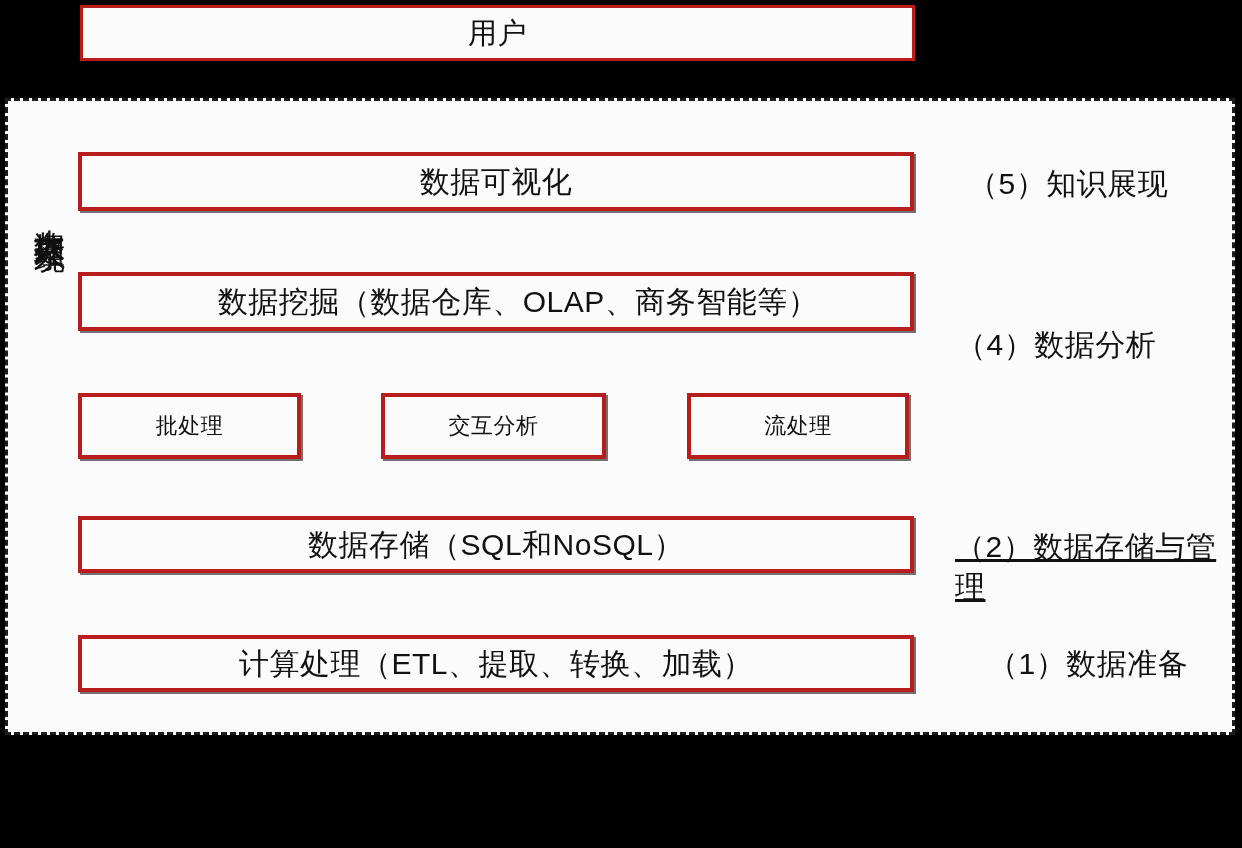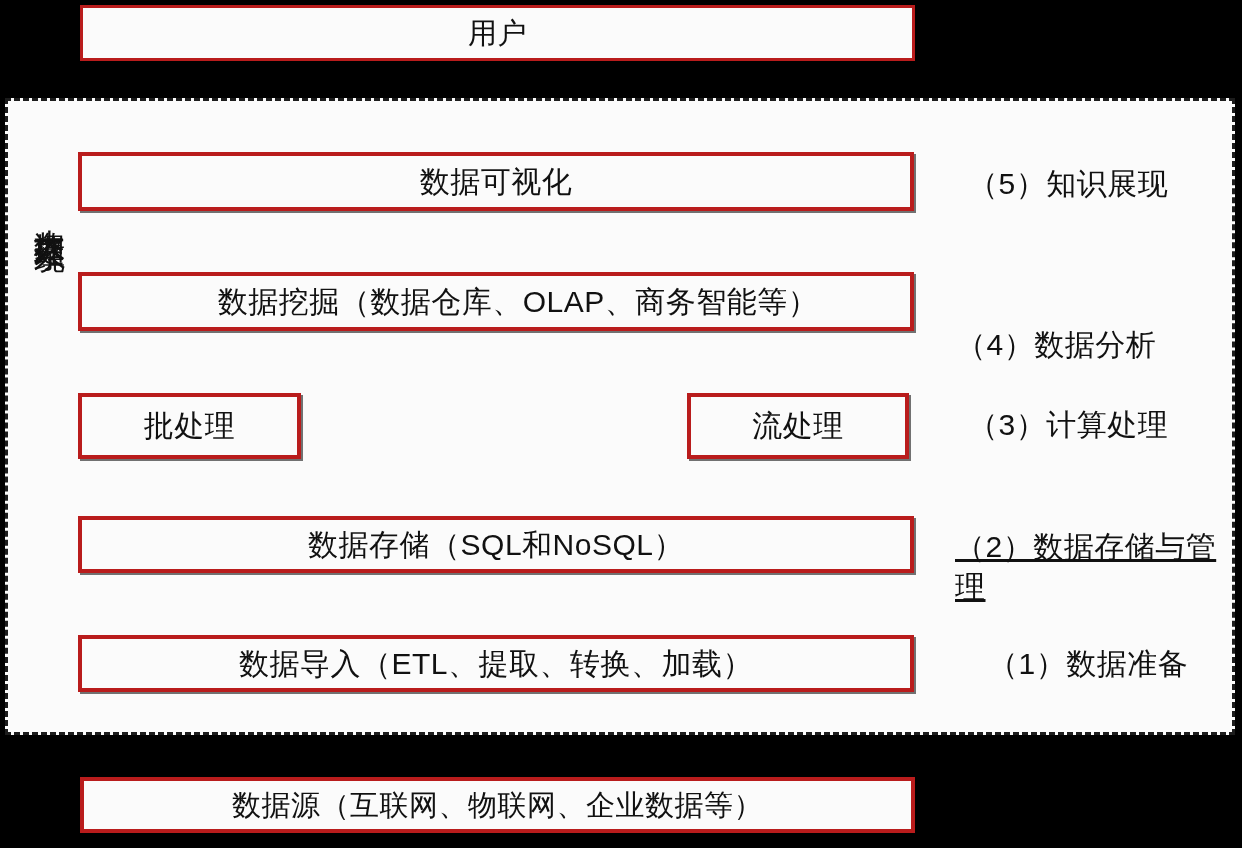--- a/index.html
+++ b/index.html
@@ -97,21 +97,21 @@
   #layer-ingest .box-label        { font-size: 30px; }
 
   
   .compute-box {
     top: 393px;
     height: 66px;
   }
   #compute-batch       { left: 78px;  width: 223px; }
   #compute-interactive { left: 381px; width: 225px; }
   #compute-stream      { left: 687px; width: 222px; }
-  .compute-box .box-label { font-size: 30px; }
+  .compute-box .box-label { font-size: 22px; }
 
   
   .stage-label {
     position: absolute;
     color: #111111;
     font-size: 30px;
     line-height: 1.32;
     letter-spacing: 0.5px;
     width: 265px;
   }
@@ -147,35 +147,34 @@
     <span class="box-label">数据可视化</span>
   </div>
 
   <div class="box layer-box" id="layer-mining">
     <span class="box-label">数据挖掘（数据仓库、OLAP、商务智能等）</span>
   </div>
 
   <div class="box compute-box" id="compute-batch">
     <span class="box-label">批处理</span>
   </div>
+  <div class="box compute-box" id="compute-interactive">
+    <span class="box-label">交互分析</span>
+  </div>
   <div class="box compute-box" id="compute-stream">
     <span class="box-label">流处理</span>
   </div>
 
   <div class="box layer-box" id="layer-storage">
     <span class="box-label">数据存储（SQL和NoSQL）</span>
   </div>
 
   <div class="box layer-box" id="layer-ingest">
-    <span class="box-label">数据导入（ETL、提取、转换、加载）</span>
+    <span class="box-label">计算处理（ETL、提取、转换、加载）</span>
   </div>
 
   <div class="stage-label" id="stage-5">（5）知识展现</div>
   <div class="stage-label" id="stage-4">（4）数据分析</div>
-  <div class="stage-label" id="stage-3">（3）计算处理</div>
   <div class="stage-label" id="stage-2">（2）数据存储与管理</div>
   <div class="stage-label" id="stage-1">（1）数据准备</div>
 
-  <div class="box" id="datasource-box">
-    <span class="box-label">数据源（互联网、物联网、企业数据等）</span>
-  </div>
 
 </div>
 
 </body></html>

